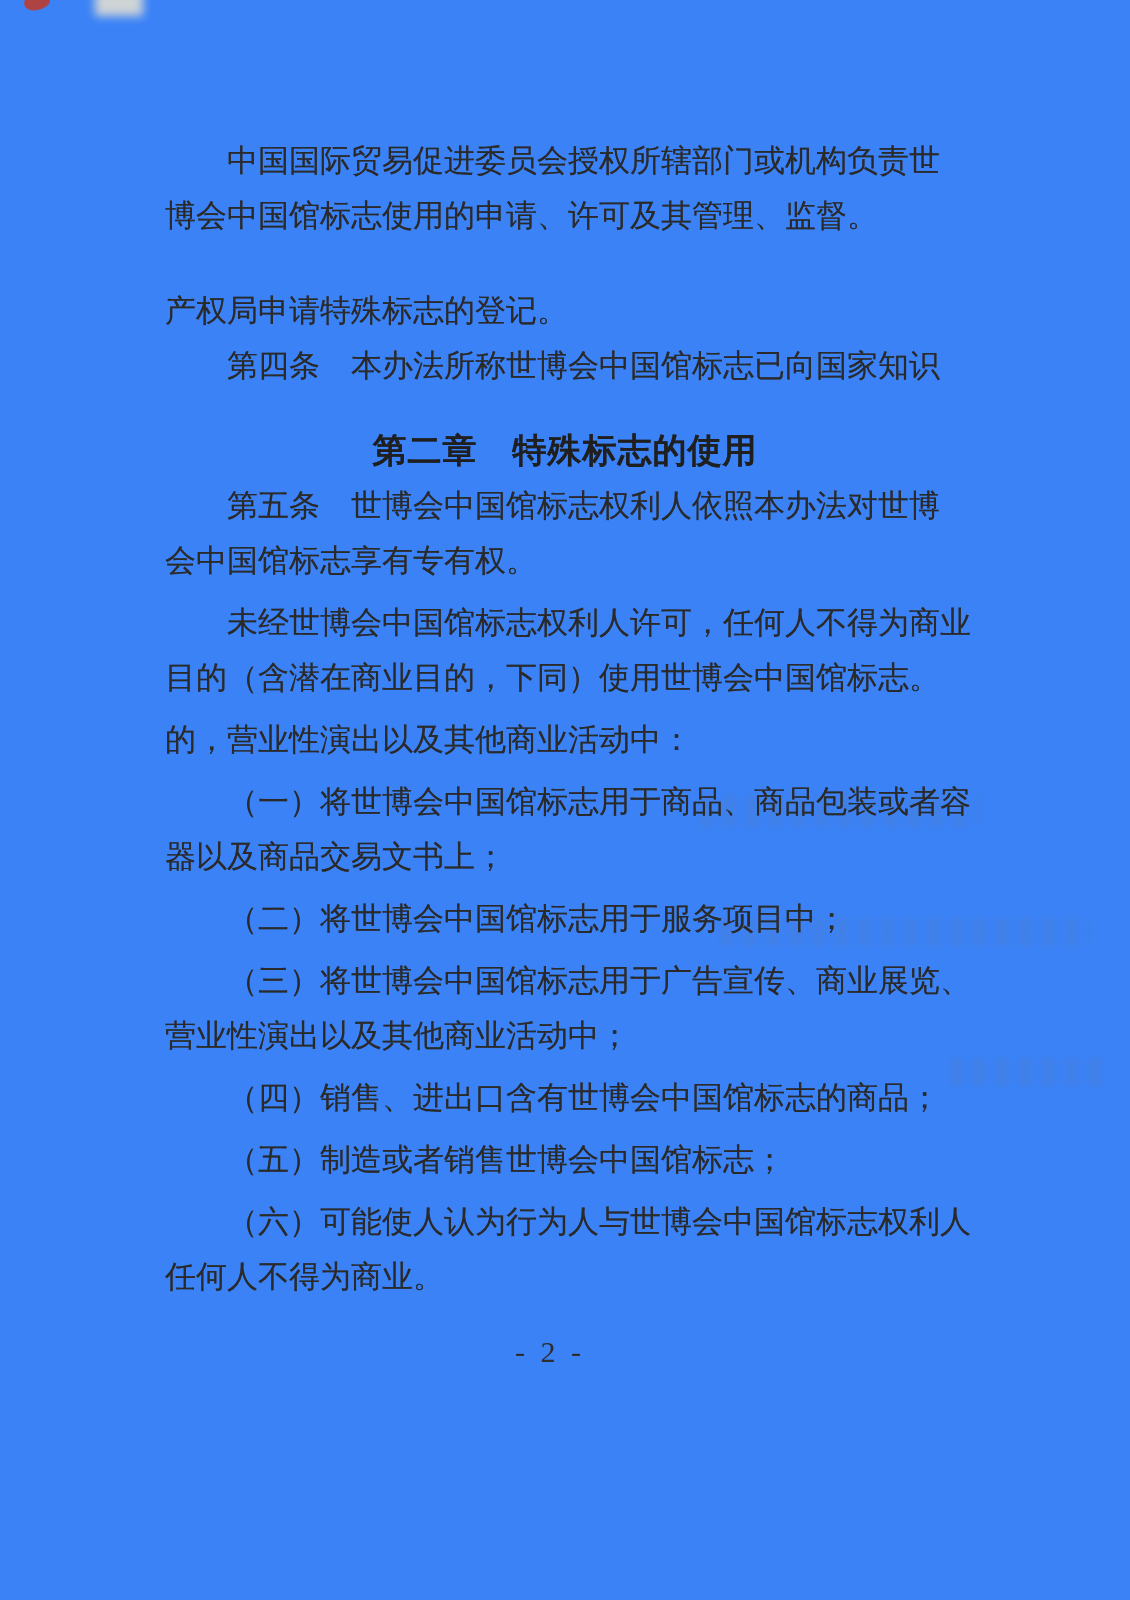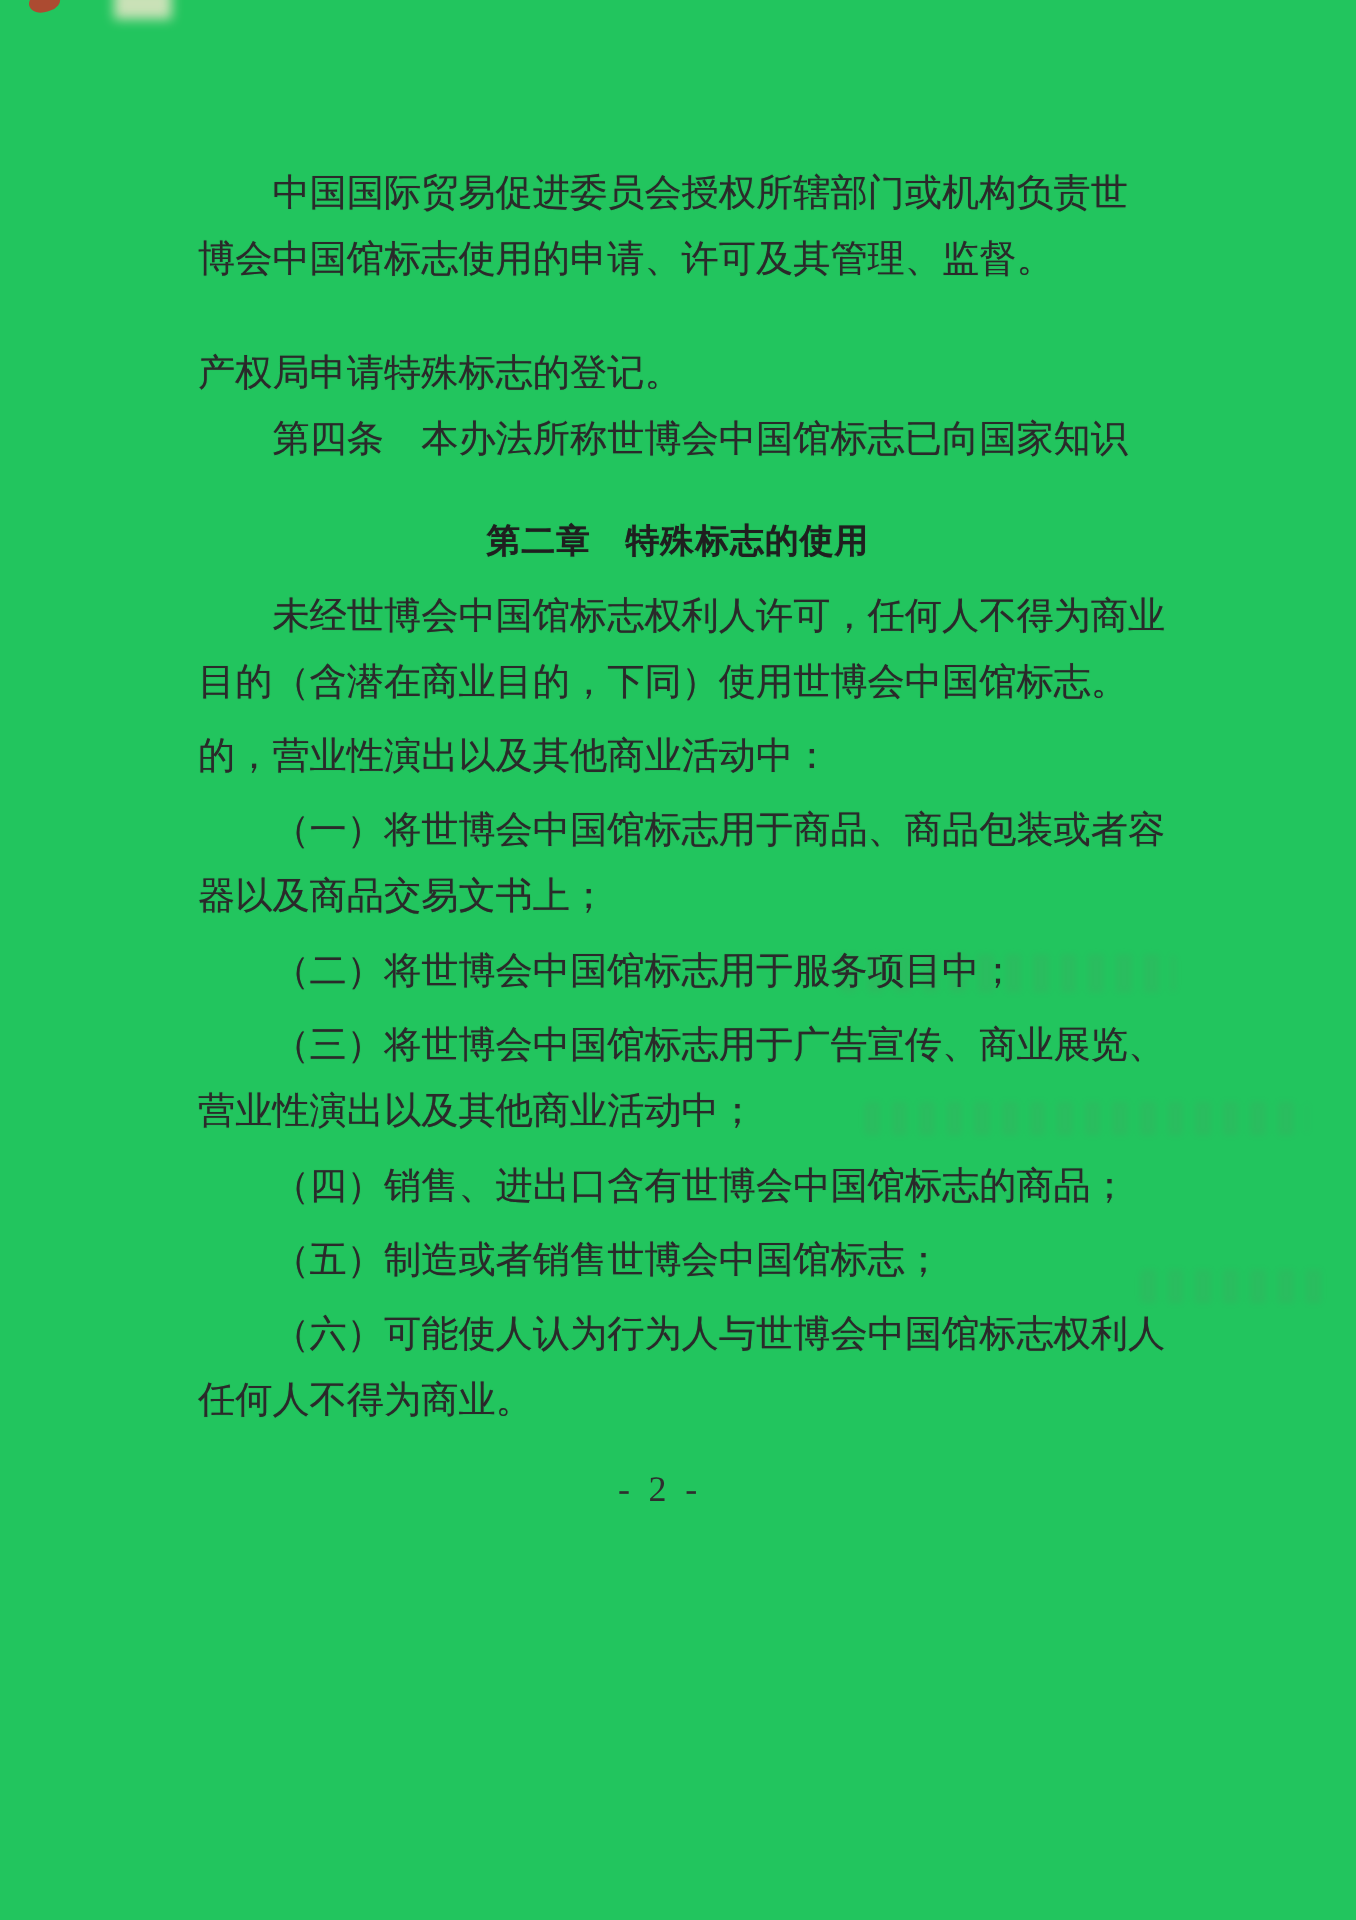--- a/index.html
+++ b/index.html
@@ -4,21 +4,21 @@
 <style>
   html, body {
     margin: 0;
     padding: 0;
     background: #ffffff;
   }
   .page {
     position: relative;
     width: 1130px;
     height: 1600px;
-    background: #22c55e;
+    background: #3b82f6;
     overflow: hidden;
   }
   
   .column {
     position: absolute;
     left: 165px;
     top: 133px;
     width: 770px;
     z-index: 2;
   }
@@ -34,21 +34,21 @@
   .para { margin-top: 7px; }
   .para-first { margin-top: 0; }
   .para-after-blank { margin-top: 40px; }
   .para-after-heading { margin-top: 0; }
   .chapter-heading {
     margin-top: 30px;
     text-align: center;
     transform: translateX(15px);
     font-family: "Liberation Sans", "DejaVu Sans", sans-serif;
     font-weight: 700;
-    font-size: 28px;
+    font-size: 34px;
     line-height: 55px;
     color: #1f1f1f;
     letter-spacing: 1px;
     text-shadow: 0 0 0.6px rgba(30,30,30,0.6);
   }
   .page-number {
     margin-top: 28px;
     text-align: center;
     font-family: "Liberation Serif", "DejaVu Serif", serif;
     font-size: 30px;
@@ -114,20 +114,24 @@
       <div class="line">博会中国馆标志使用的申请、许可及其管理、监督。</div>
     </div>
 
     <div class="para para-after-blank">
       <div class="line">产权局申请特殊标志的登记。</div>
       <div class="line indent">第四条　本办法所称世博会中国馆标志已向国家知识</div>
     </div>
 
     <div class="chapter-heading">第二章　特殊标志的使用</div>
 
+    <div class="para para-after-heading">
+      <div class="line indent">第五条　世博会中国馆标志权利人依照本办法对世博</div>
+      <div class="line">会中国馆标志享有专有权。</div>
+    </div>
 
     <div class="para">
       <div class="line indent">未经世博会中国馆标志权利人许可，任何人不得为商业</div>
       <div class="line">目的（含潜在商业目的，下同）使用世博会中国馆标志。</div>
     </div>
 
     <div class="para">
       <div class="line">的，营业性演出以及其他商业活动中：</div>
     </div>
 

